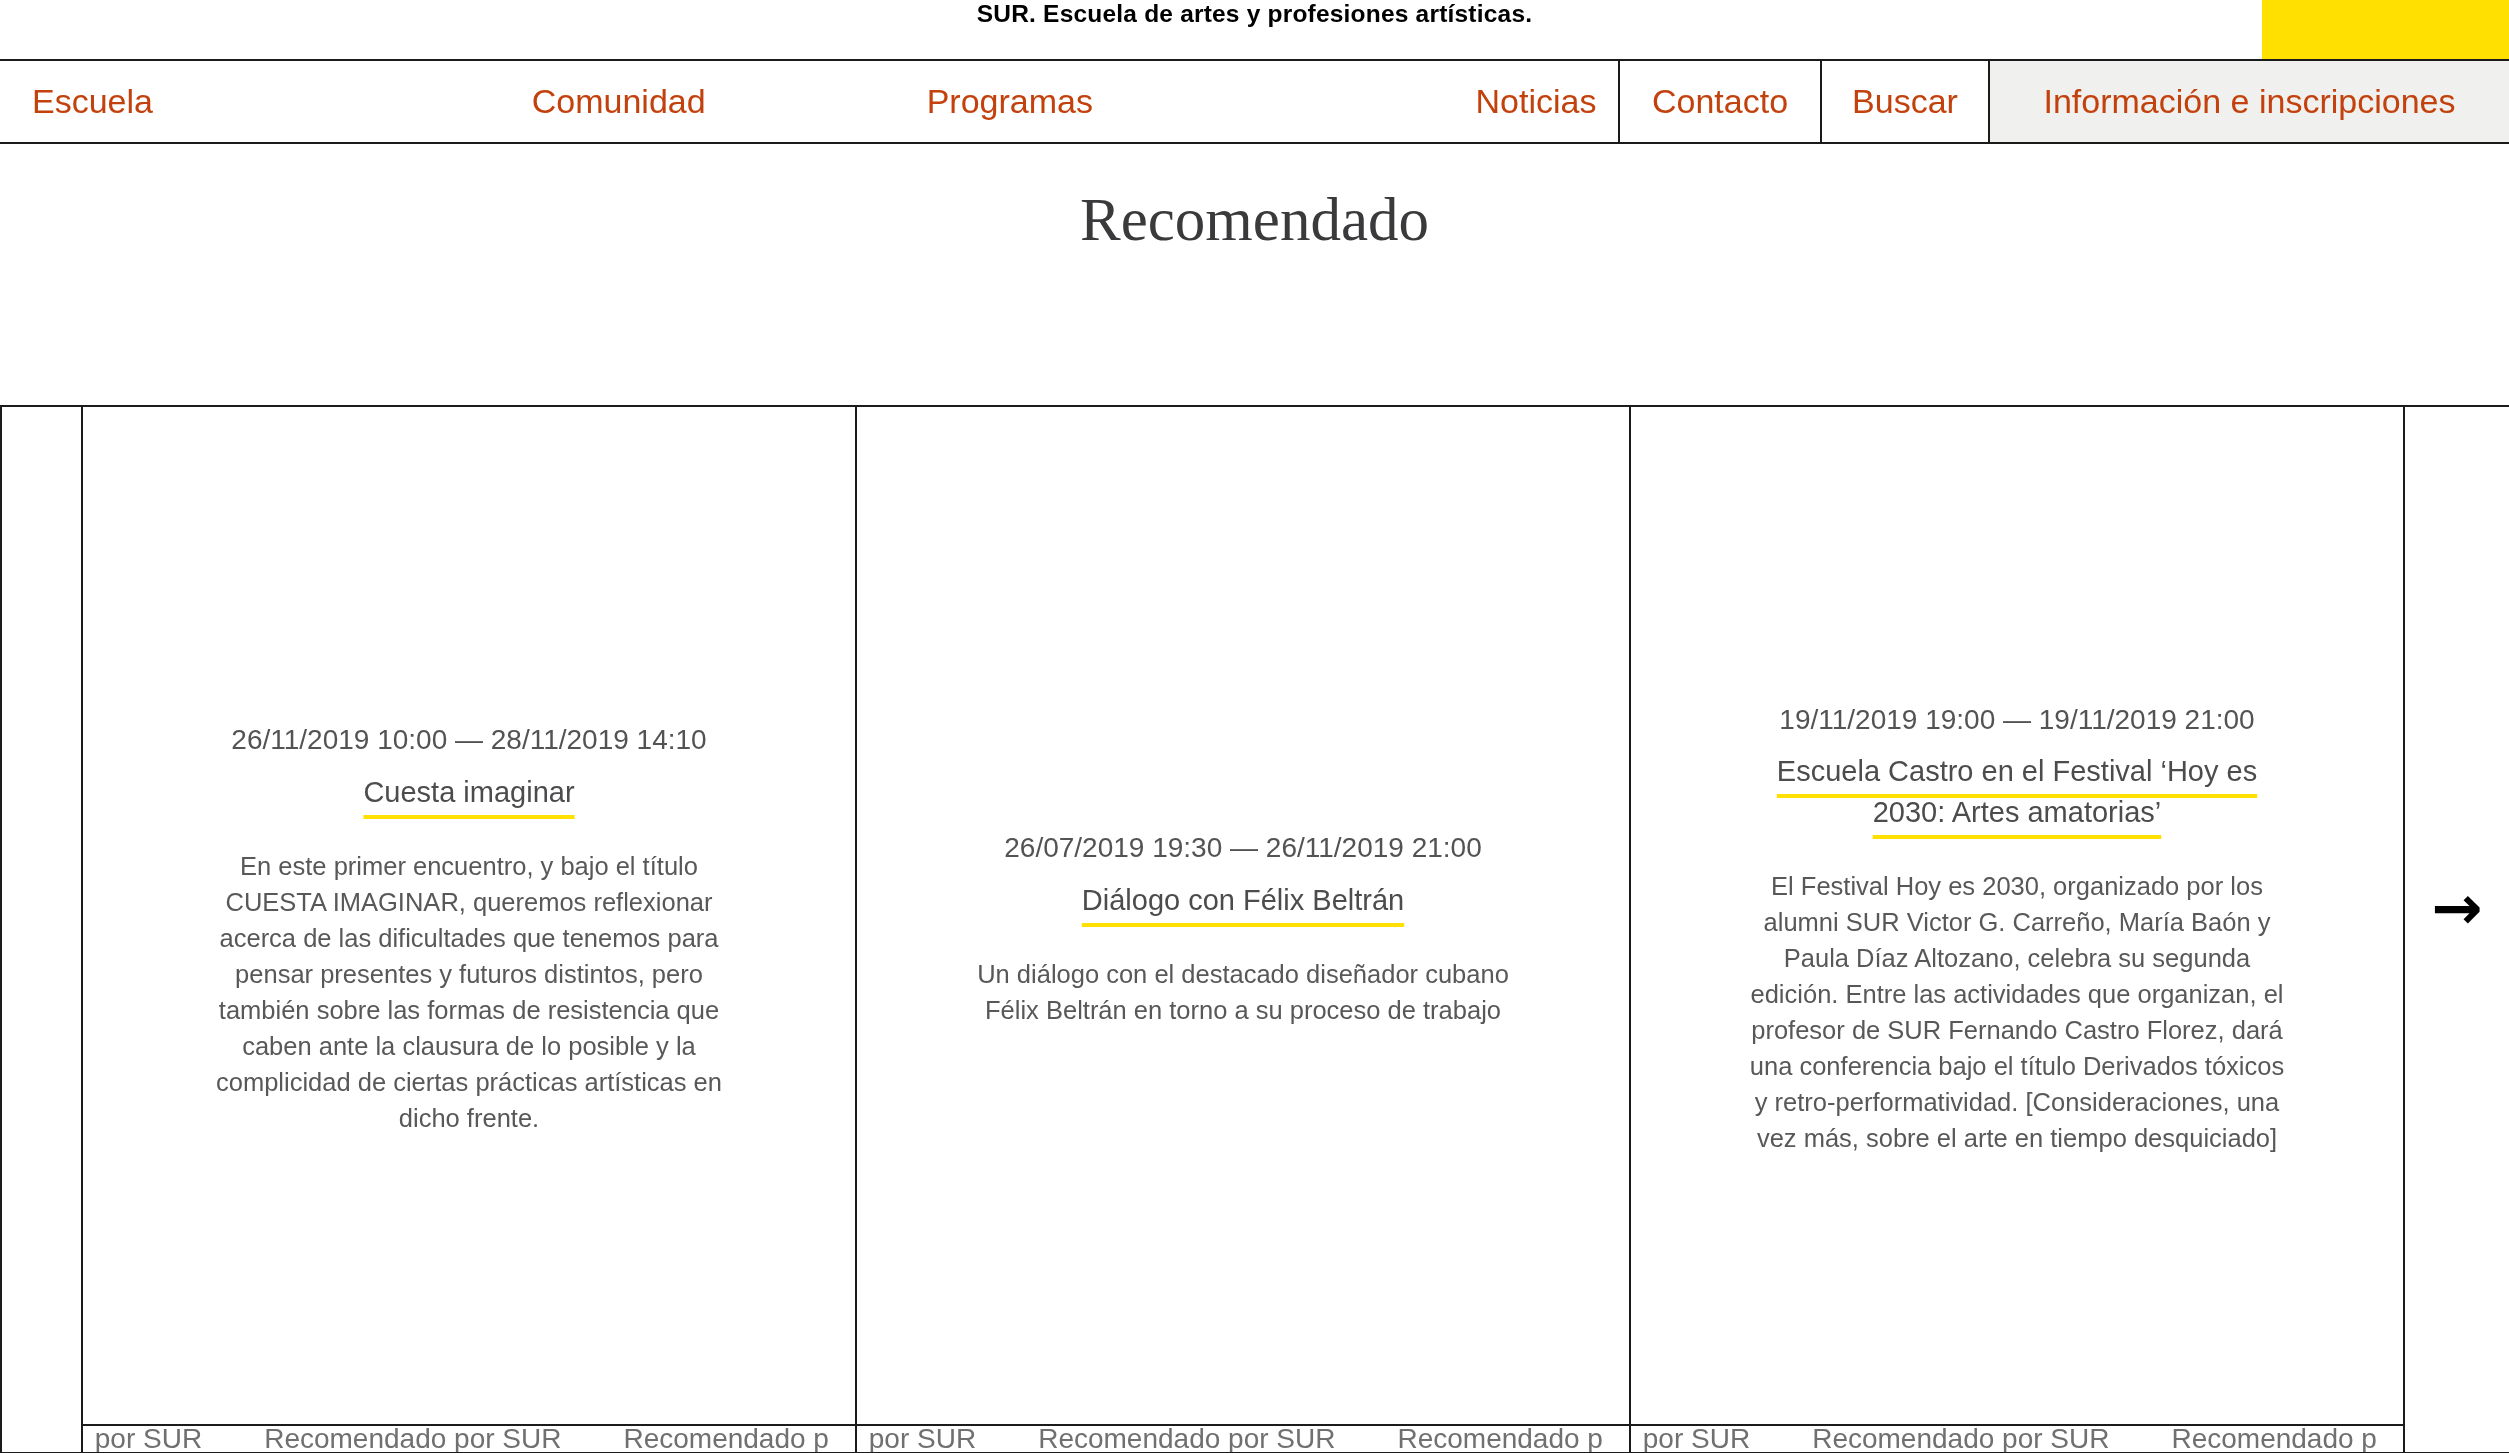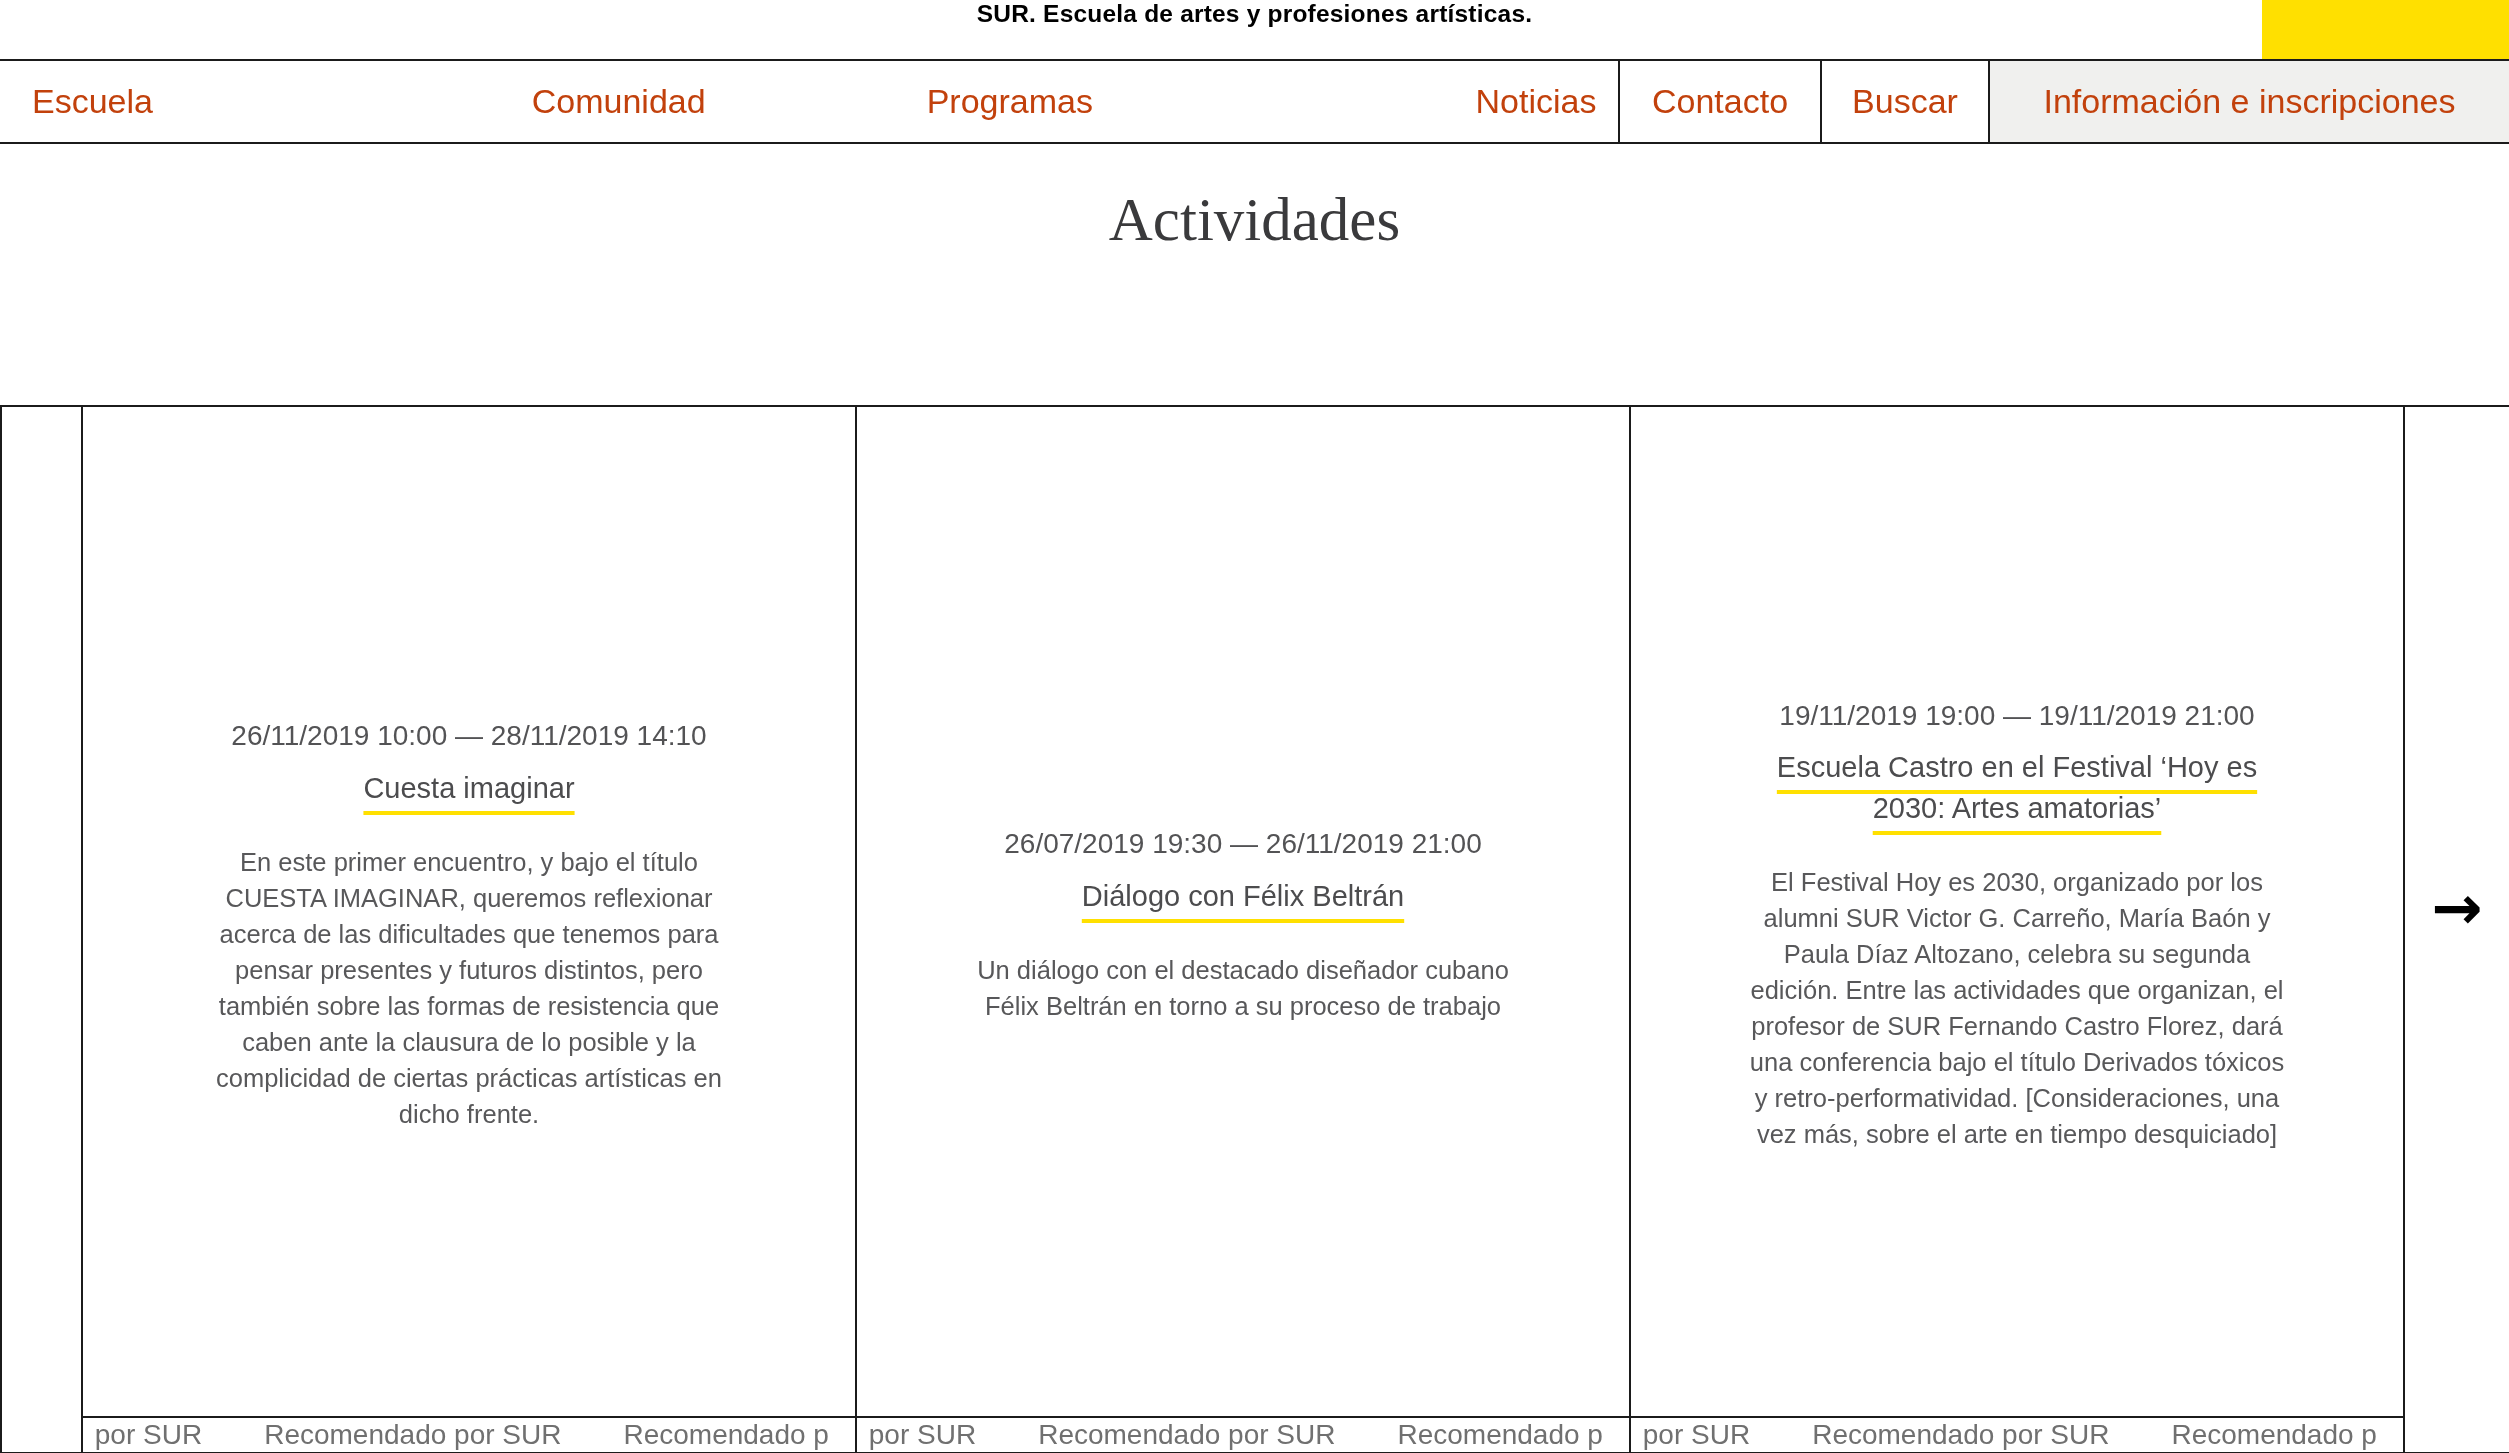--- a/index.html
+++ b/index.html
@@ -37,21 +37,21 @@
             display:flex;align-items:stretch;overflow:hidden;}
   .edge-cell{width:83px;border-left:2.9px solid var(--border-dark);border-right:2.9px solid var(--border-dark);}
   .card{width:774px;flex:0 0 774px;border-right:2.9px solid var(--border-dark);display:flex;flex-direction:column;background:#fff;}
   .card-content{flex:1 1 auto;display:flex;flex-direction:column;align-items:center;justify-content:center;
                 text-align:center;padding:29px 112px 0 112px;}
   .card-date{font-size:28px;color:#535355;white-space:nowrap;}
   .card-title{font-weight:300;font-size:29px;line-height:41px;color:#4c4c4e;margin-top:15.7px;cursor:pointer;
               text-decoration-line:underline;text-decoration-color:var(--accent-yellow,#ffe000);
               text-decoration-thickness:3.9px;text-underline-offset:12.7px;}
   .card-desc{font-size:25.5px;line-height:36px;color:#58585a;margin-top:35px;}
-  .card-footer{height:36px;border-top:2.9px solid var(--border-dark);overflow:hidden;
+  .card-footer{height:28px;border-top:2.9px solid var(--border-dark);overflow:hidden;
                display:flex;align-items:center;gap:62px;padding-left:11.8px;
                white-space:nowrap;font-size:28px;color:#707070;}
   .card-footer span{flex:0 0 auto;}
   .next-cell{flex:1 1 auto;display:flex;align-items:center;justify-content:center;padding-bottom:45px;}
   .next-arrow{background:none;border:none;cursor:pointer;
               font-family:"DejaVu Sans",sans-serif;font-size:61px;font-weight:700;color:#000;line-height:1;}
 </style>
 </head>
 <body>
 
@@ -66,21 +66,21 @@
     <a class="nav-item">Comunidad</a>
     <a class="nav-item">Programas</a>
     <a class="nav-item align-right">Noticias</a>
   </div>
   <a class="nav-cell contacto">Contacto</a>
   <a class="nav-cell buscar">Buscar</a>
   <a class="nav-cell info">Información e inscripciones</a>
 </nav>
 
 <section class="hero">
-  <h1>Actividades</h1>
+  <h1>Recomendado</h1>
 </section>
 
 <section class="carousel">
 
   <div class="edge-cell"></div>
 
   <article class="card">
     <div class="card-content">
       <div class="card-date">26/11/2019 10:00 — 28/11/2019 14:10</div>
       <h2 class="card-title">Cuesta imaginar</h2>

